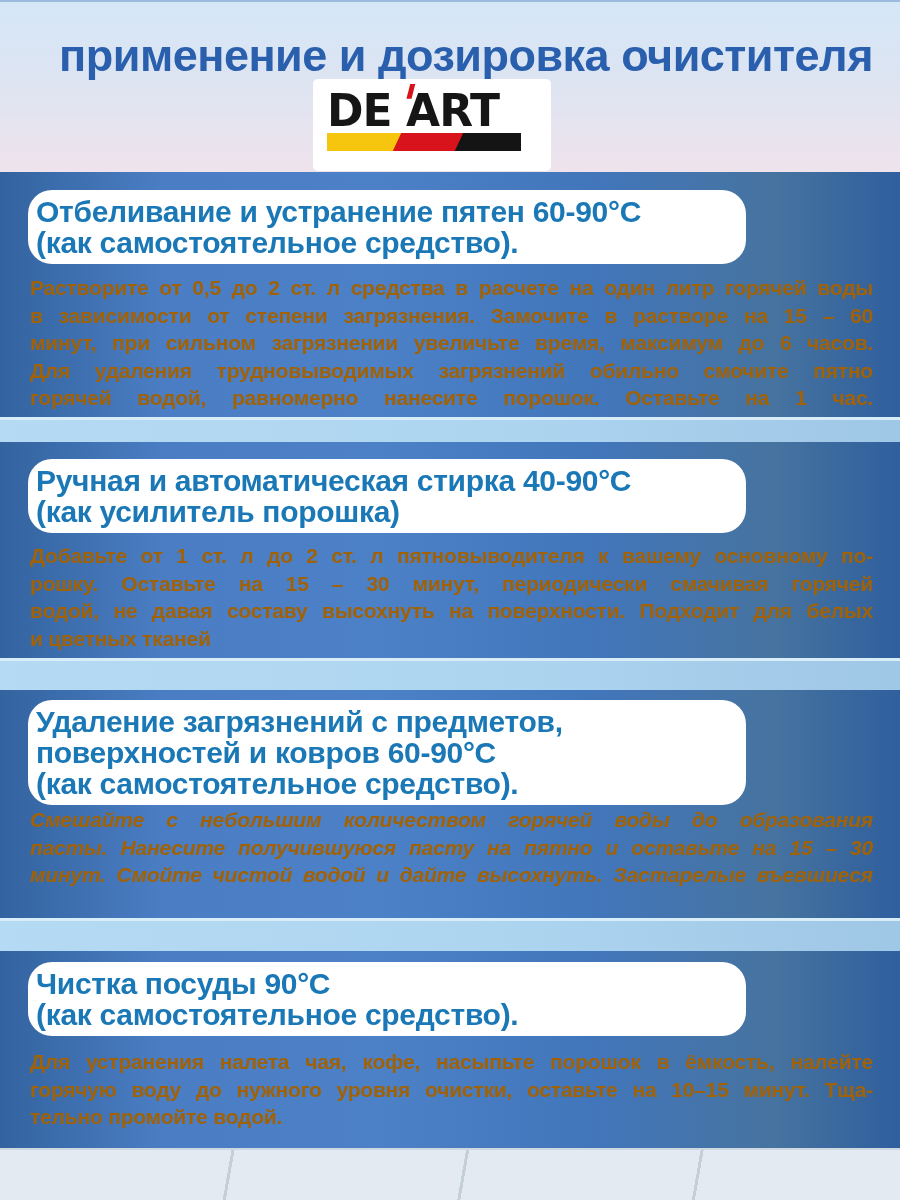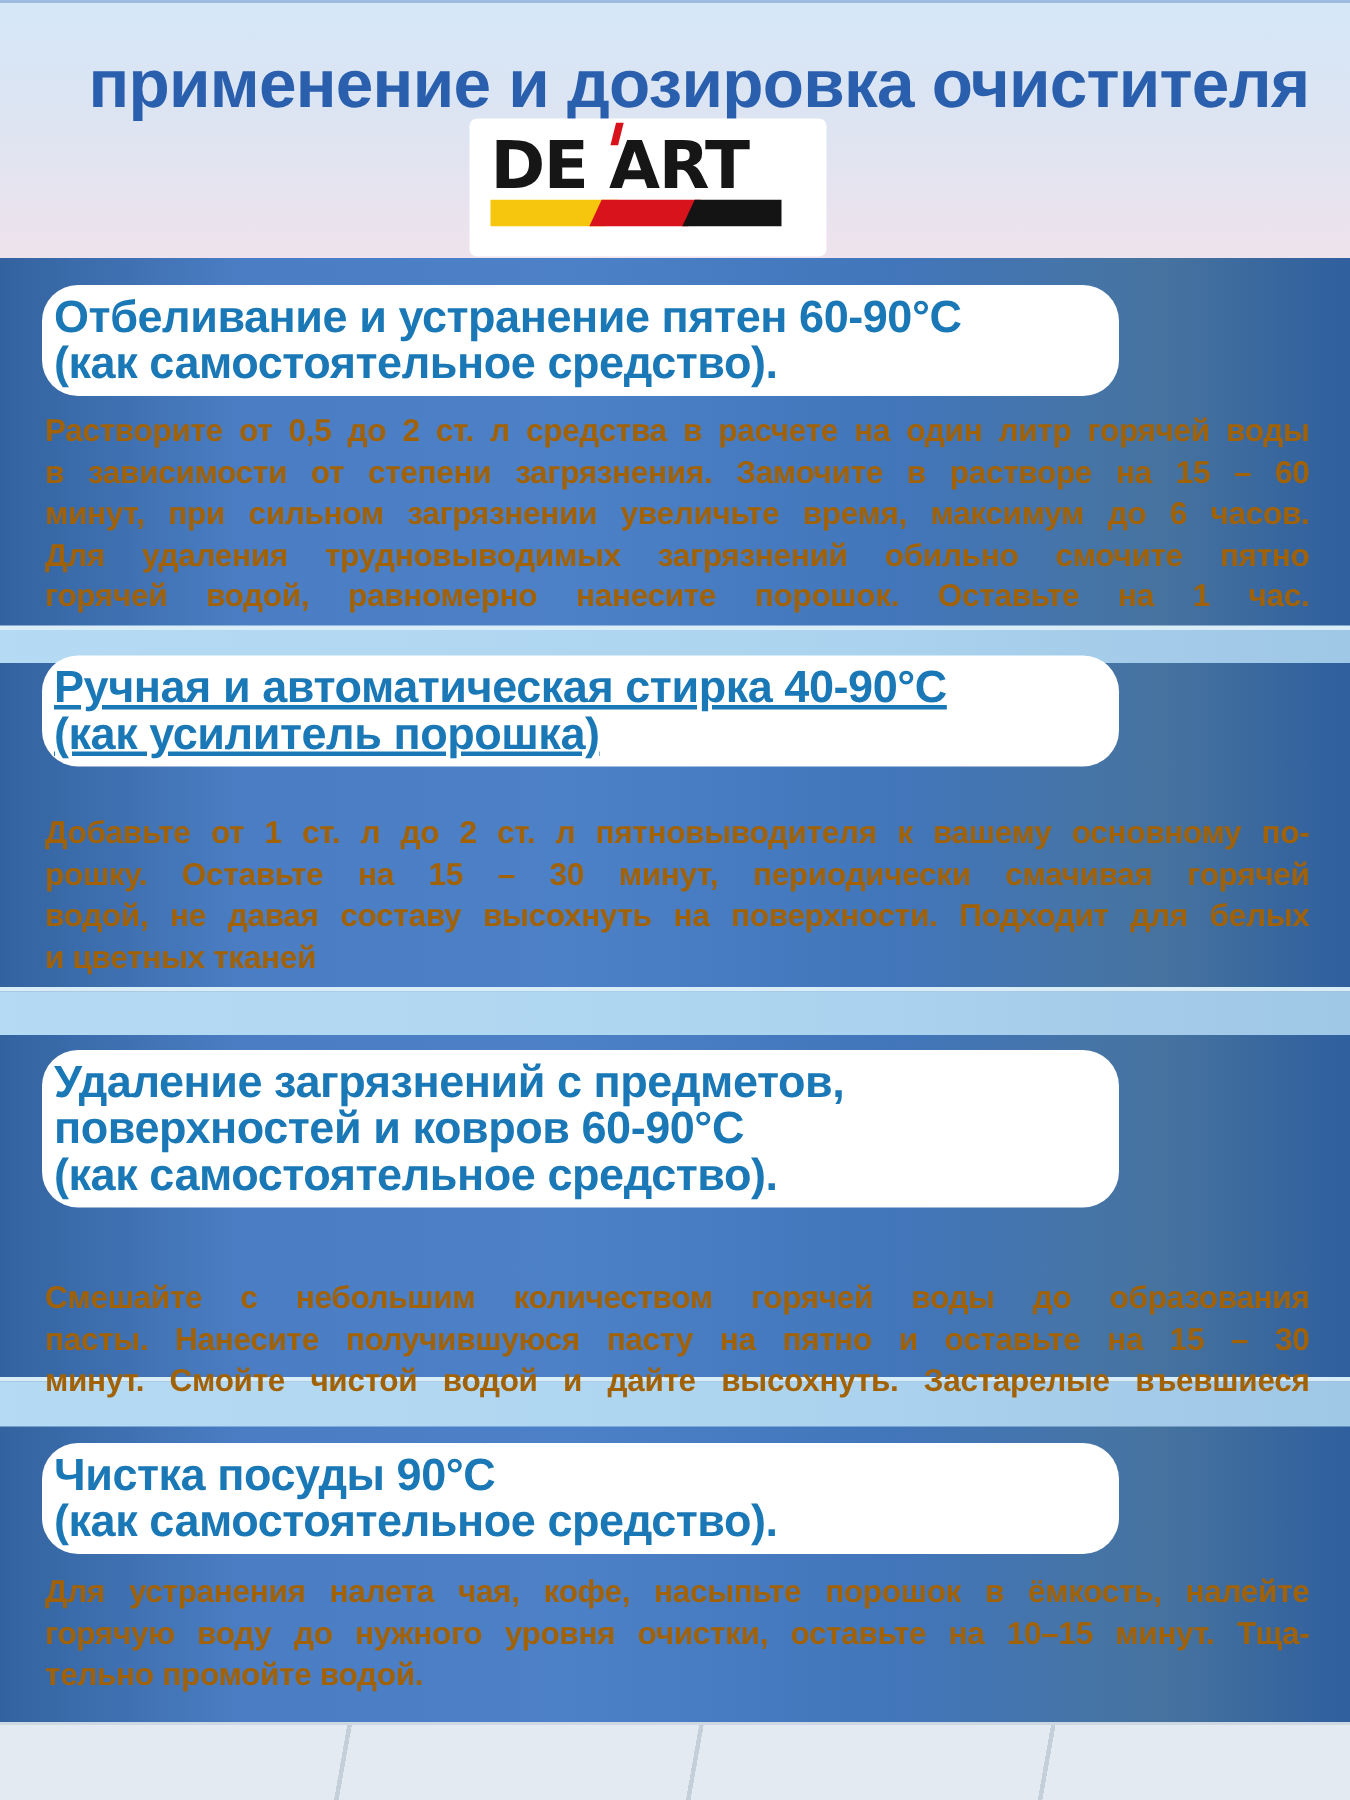--- a/index.html
+++ b/index.html
@@ -35,26 +35,26 @@
     background:linear-gradient(90deg,#b5daf3 0%,#aed5f0 55%,#9fc7e6 100%);
     border-top:3px solid #d9edf9;box-sizing:border-box;}
   .strip-1{top:417px;height:25px;}
   .strip-2{top:658px;height:32px;}
   .strip-3{top:918px;height:33px;}
 
   
   .pill{position:absolute;left:28px;width:718px;background:#ffffff;border-radius:24px;
     padding:6px 8px;box-sizing:border-box;color:#1a78b6;font-weight:bold;
     font-size:30px;line-height:31px;letter-spacing:-0.3px;}
-  .pill-1{top:190px;} .pill-2{top:437px;text-decoration:underline;} .pill-3{top:700px;} .pill-4{top:962px;}
+  .pill-1{top:190px;} .pill-2{top:459px;} .pill-3{top:700px;} .pill-4{top:962px;}
 
   
   .body-text{position:absolute;left:30px;width:843px;color:#a16207;font-weight:bold;
     font-size:21px;line-height:27.5px;letter-spacing:-0.2px;}
-  .body-1{top:274px;} .body-2{top:542px;} .body-3{top:852px;} .body-4{top:1048px;}
+  .body-1{top:274px;} .body-2{top:542px;} .body-3{top:806px;font-style:italic;} .body-4{top:1048px;}
   .jline{text-align:justify;text-align-last:justify;}
   .lline{text-align:left;}
 
   
   .tiles{position:absolute;top:1148px;left:0;width:900px;height:52px;
     background:repeating-linear-gradient(100deg,#e4eaf1 0px,#e4eaf1 228px,#c4cfda 228px,#c4cfda 231px);
     border-top:2px solid #cdd8e2;box-sizing:border-box;}
 </style>
 </head>
 <body>

